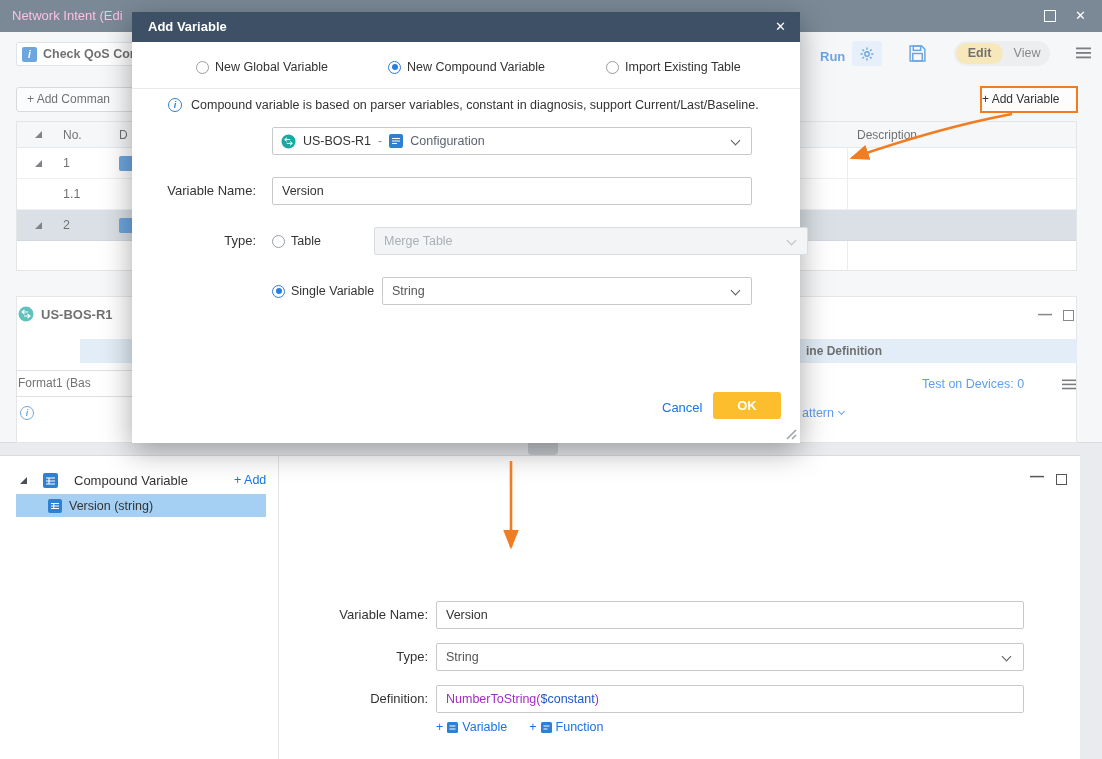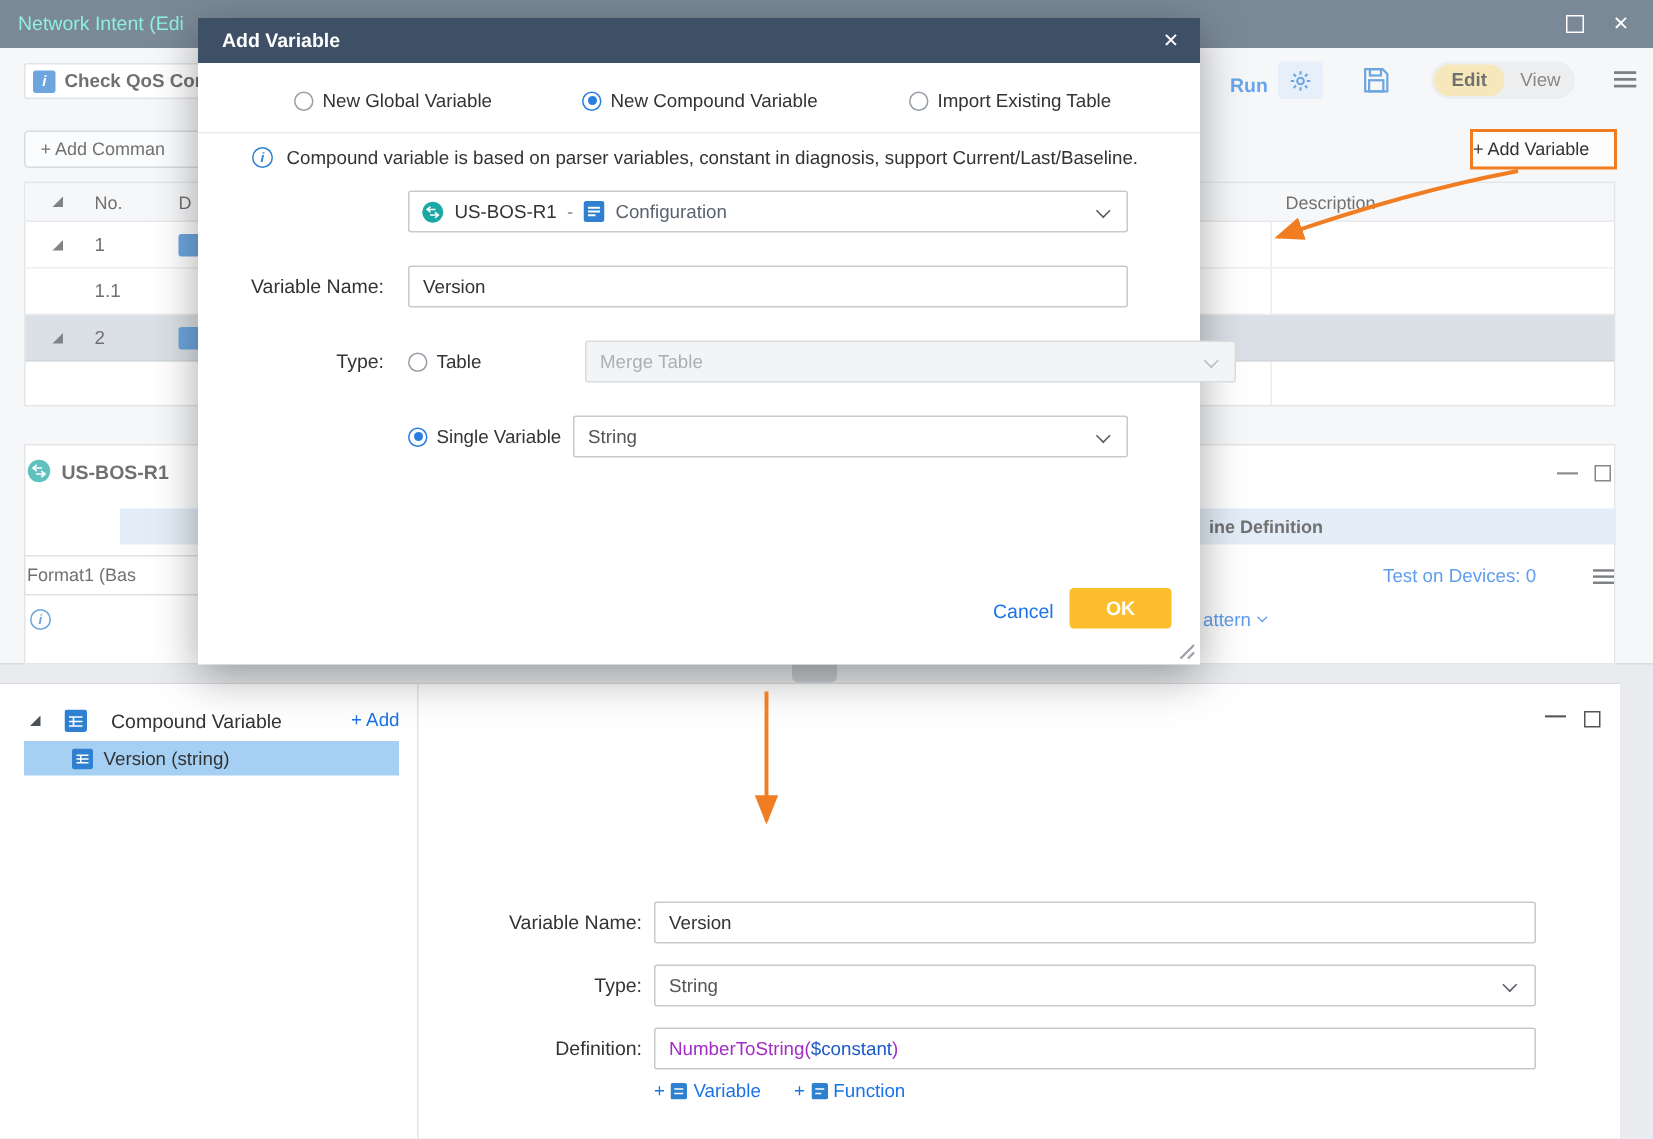--- a/index.html
+++ b/index.html
@@ -23,21 +23,21 @@
   .dash{font-size:14px;color:#555;font-weight:bold}
 </style>
 </head>
 <body>
 
 <div class="stage">
 
   <div class="abs" style="left:0;top:0;width:1102px;height:443px;background:#f3f4f6;border-bottom:1px solid #c9ccd0">
 
     <div class="abs" style="left:0;top:0;width:1102px;height:32px;background:#42566b">
-      <span class="abs" style="left:12px;top:0;line-height:32px;color:#5eead4;font-size:13px;white-space:nowrap">Network Intent (Edi</span>
+      <span class="abs" style="left:12px;top:0;line-height:32px;color:#f9a8d4;font-size:13px;white-space:nowrap">Network Intent (Edi</span>
       <span class="abs" style="right:46px;top:10px;width:12px;height:12px;border:1.5px solid #fff"></span>
       <span class="abs" style="right:16px;top:0;line-height:32px;color:#fff;font-size:13px">✕</span>
     </div>
 
     <div class="abs flexr" style="left:16px;top:42px;width:120px;height:24px;background:#fff;border:1px solid #d5d8db;border-radius:2px;padding-left:5px;gap:6px;overflow:hidden;white-space:nowrap">
       <span class="isq">i</span>
       <span style="font-weight:600">Check QoS Confi</span>
     </div>
 
     <div class="abs" style="left:16px;top:87px;width:128px;height:25px;background:#fafbfc;border:1px solid #c8cccf;border-radius:3px;line-height:23px;padding-left:10px;font-size:12px;white-space:nowrap;overflow:hidden">+ Add Comman</div>
@@ -191,21 +191,21 @@
     <span class="abs lbl" style="left:0;top:165px;width:124px;line-height:28px">Variable Name:</span>
     <div class="abs ibox" style="left:140px;top:165px;width:480px;height:28px">
       <span class="abs" style="left:9px;line-height:26px">Version</span>
     </div>
 
     <span class="abs lbl" style="left:0;top:215px;width:124px;line-height:28px">Type:</span>
     <div class="abs flexr" style="left:140px;top:215px;height:28px;gap:6px">
       <span class="radio"></span>
       <span>Table</span>
     </div>
-    <div class="abs" style="left:258px;top:215px;width:434px;height:28px;background:#f3f4f5;border:1px solid #d9dcdf;border-radius:2px">
+    <div class="abs" style="left:242px;top:215px;width:434px;height:28px;background:#f3f4f5;border:1px solid #d9dcdf;border-radius:2px">
       <span class="abs" style="left:9px;line-height:26px;color:#aab0b6">Merge Table</span>
       <span class="chev dis abs" style="right:12px;top:9px"></span>
     </div>
 
     <div class="abs flexr" style="left:140px;top:265px;height:28px;gap:6px">
       <span class="radio sel"></span>
       <span>Single Variable</span>
     </div>
     <div class="abs ibox" style="left:250px;top:265px;width:370px;height:28px">
       <span class="abs" style="left:9px;line-height:26px;color:#555">String</span>

